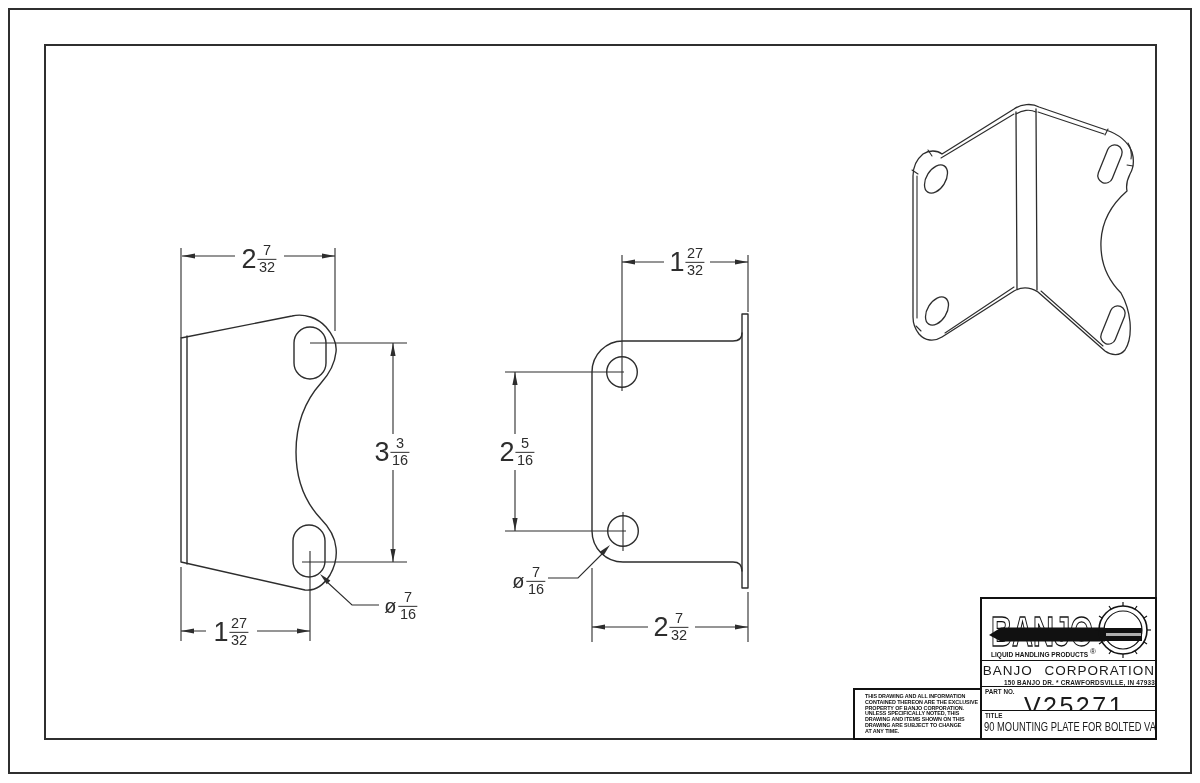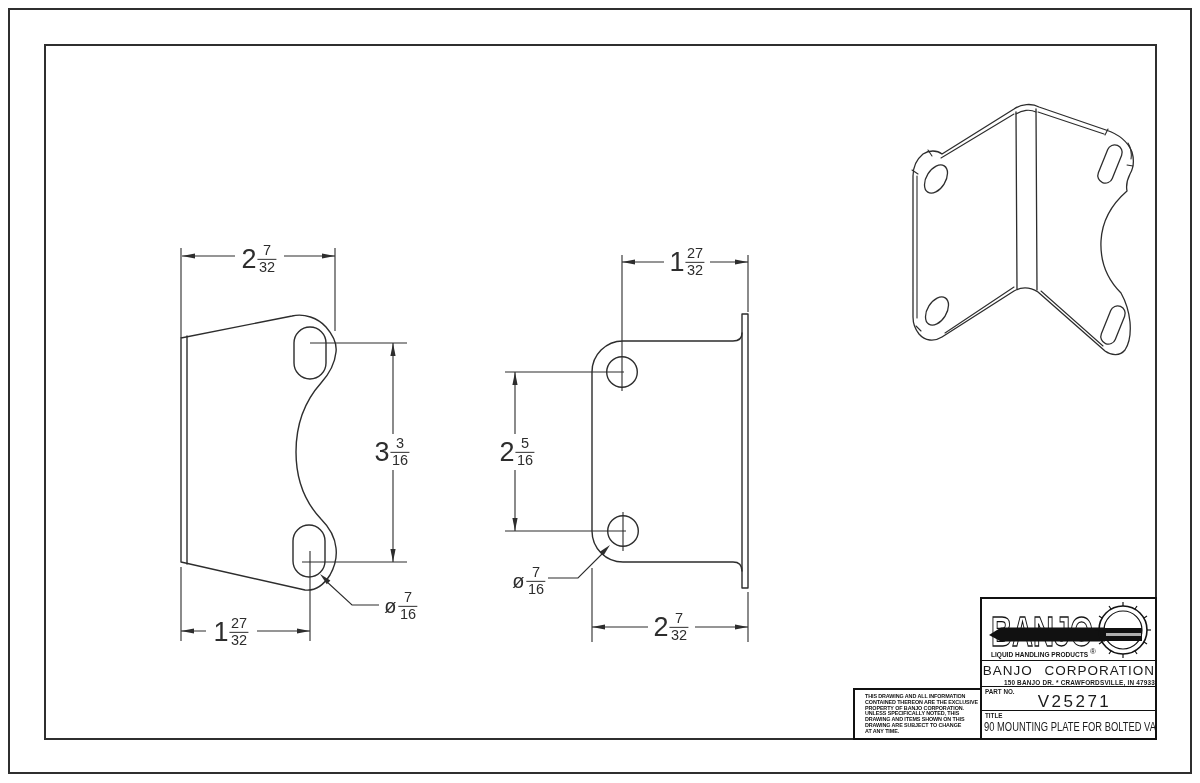--- a/index.html
+++ b/index.html
@@ -25,21 +25,21 @@
   .title-block{position:absolute;left:980px;top:597px;width:177px;height:143px;
                border:2.5px solid #111;box-sizing:border-box;background:#fff;}
   .tb-row{box-sizing:border-box;overflow:hidden;}
   .tb-logo-row{height:61.5px;border-bottom:1.5px solid #111;}
   .tb-company-row{height:26px;border-bottom:1.5px solid #111;text-align:right;}
   .tb-part-row{height:24px;border-bottom:1.5px solid #111;}
   .tb-title-row{height:26px;}
   .tb-company{font-size:13.5px;letter-spacing:1px;word-spacing:7px;color:#1a1a1a;margin-top:2px;}
   .tb-address{font-size:6.4px;font-weight:bold;letter-spacing:.2px;color:#1a1a1a;margin-top:1px;}
   .tb-label{font-size:6.3px;font-weight:bold;color:#1a1a1a;padding:1px 0 0 3px;}
-  .tb-part-no{font-size:17px;letter-spacing:2.5px;color:#1a1a1a;text-align:center;margin-top:-3px;padding-left:12px;}
+  .tb-part-no{font-size:25px;letter-spacing:2.5px;color:#1a1a1a;text-align:center;margin-top:-3px;padding-left:12px;}
   .tb-title{font-size:12.5px;color:#1a1a1a;white-space:nowrap;transform:scaleX(.75);
             transform-origin:2px 50%;margin-top:1px;padding-left:2px;}
   .disclaimer-box{position:absolute;left:853px;top:688px;width:127px;height:52px;
                   border:2px solid #111;border-right:none;box-sizing:border-box;background:#fff;
                   padding:4px 0 0 10px;}
   .disc-line{font-size:5.4px;line-height:5.8px;font-weight:bold;letter-spacing:-.1px;color:#111;
              white-space:nowrap;}
   .logo-svg{display:block;margin:0 auto;}
 </style>
 </head>

